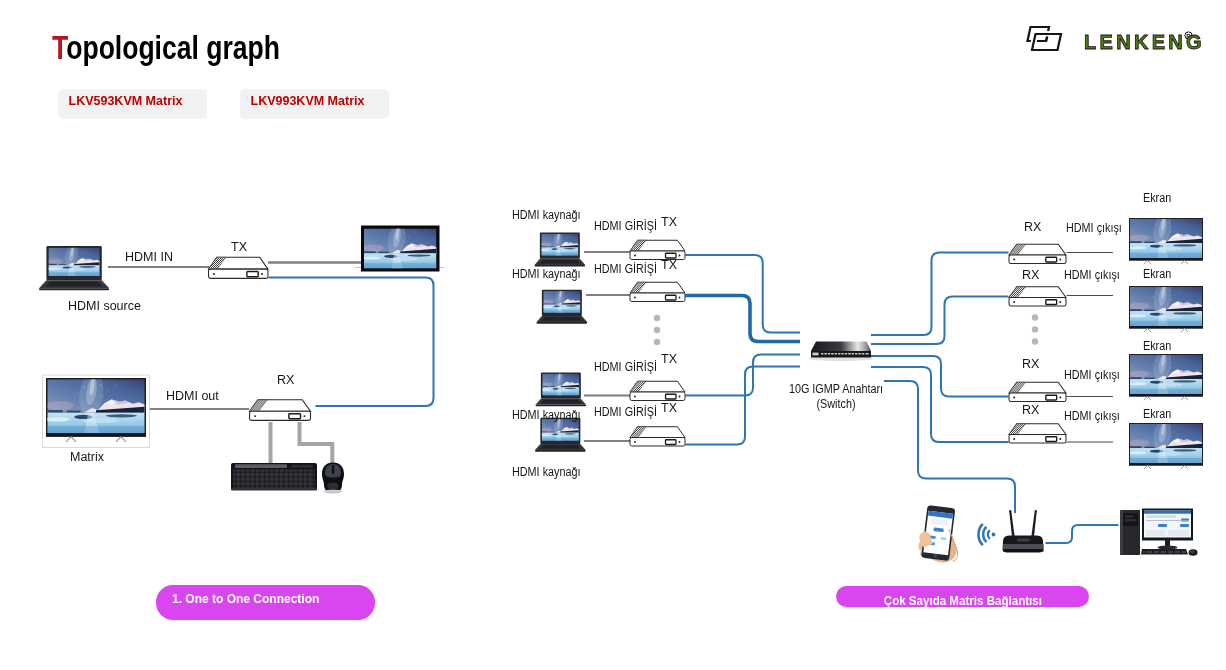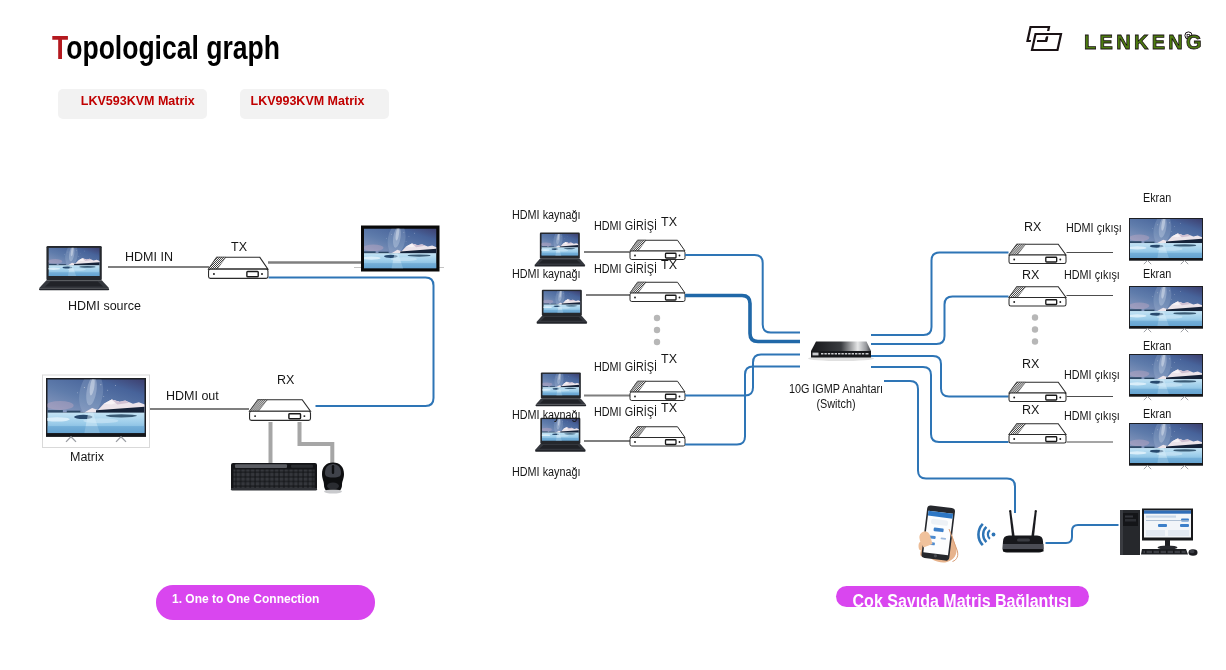--- a/index.html
+++ b/index.html
@@ -10,21 +10,21 @@
 #title{position:absolute;left:52px;top:30px;font-size:34px;font-weight:bold;color:#000;line-height:34px;transform:scaleX(0.78);transform-origin:0 0;white-space:nowrap;}
 #title span{color:#b4191f;}
 .btn{position:absolute;top:89px;width:149px;height:30px;background:#f2f2f2;border-radius:5px;
      font-size:12.5px;font-weight:bold;color:#c00000;line-height:25px;padding-left:10.5px;box-sizing:border-box;}
 .pill{position:absolute;background:#d946ef;border-radius:17px;color:#fff;font-weight:bold;}
 #svg{position:absolute;left:0;top:0;}
 </style>
 </head>
 <body>
 <div id="title"><span>T</span>opological graph</div>
-<div class="btn" style="left:58px;text-align:center;">LKV593KVM Matrix</div>
+<div class="btn" style="left:58px;">LKV593KVM Matrix</div>
 <div class="btn" style="left:240px;">LKV993KVM Matrix</div>
 
 <svg id="svg" width="1226" height="670" viewBox="0 0 1226 670">
 <defs>
 <linearGradient id="sky" x1="0" y1="1" x2="1" y2="0">
  <stop offset="0" stop-color="#8d9cc0"></stop>
  <stop offset="0.4" stop-color="#5f7cab"></stop>
  <stop offset="0.75" stop-color="#47639a"></stop>
  <stop offset="1" stop-color="#3d3f6f"></stop>
 </linearGradient>
@@ -320,15 +320,15 @@
 <div class="lb ls" style="left:1066px;top:222px;">HDMI çıkışı</div>
 <div class="lb ls" style="left:1064px;top:269px;">HDMI çıkışı</div>
 <div class="lb ls" style="left:1064px;top:369px;">HDMI çıkışı</div>
 <div class="lb ls" style="left:1064px;top:410px;">HDMI çıkışı</div>
 <div class="lb ls" style="left:1143px;top:191.5px;">Ekran</div>
 <div class="lb ls" style="left:1143px;top:267.5px;">Ekran</div>
 <div class="lb ls" style="left:1143px;top:340px;">Ekran</div>
 <div class="lb ls" style="left:1143px;top:408.4px;">Ekran</div>
 
 <div class="pill" style="left:156px;top:585px;width:219px;height:35px;line-height:28px;font-size:12px;padding-left:16px;box-sizing:border-box;">1. One to One Connection</div>
-<div class="pill" style="left:836px;top:586px;width:253px;height:21px;line-height:30px;text-align:center;font-size:18px;transform-origin:center top;"><span style="display:inline-block;transform:scaleX(0.89);">Çok Sayıda Matris Bağlantısı</span></div>
+<div class="pill" style="left:836px;top:586px;width:253px;height:21px;line-height:30px;text-align:center;font-size:13px;transform-origin:center top;"><span style="display:inline-block;transform:scaleX(0.89);">Çok Sayıda Matris Bağlantısı</span></div>
 
 <div style="position:absolute;left:1084px;top:33px;font-size:20px;font-weight:bold;color:#4d7c0f;letter-spacing:3.3px;line-height:18px;-webkit-text-stroke:0.8px #1a1215;">LENKENG</div>
 
 </body></html>

